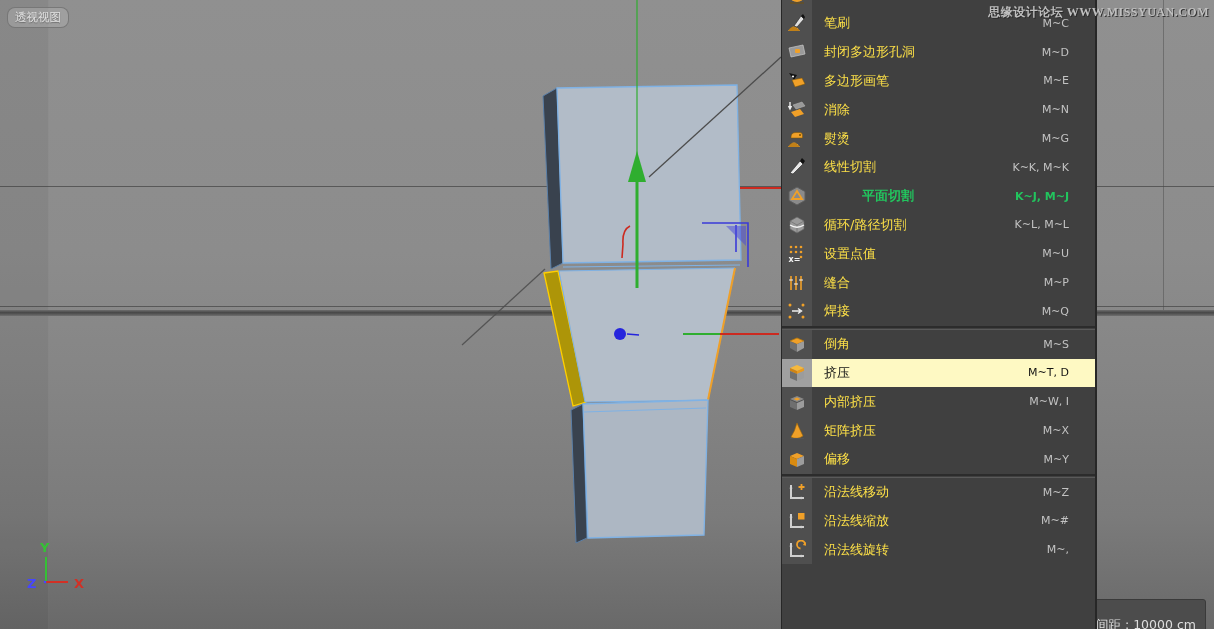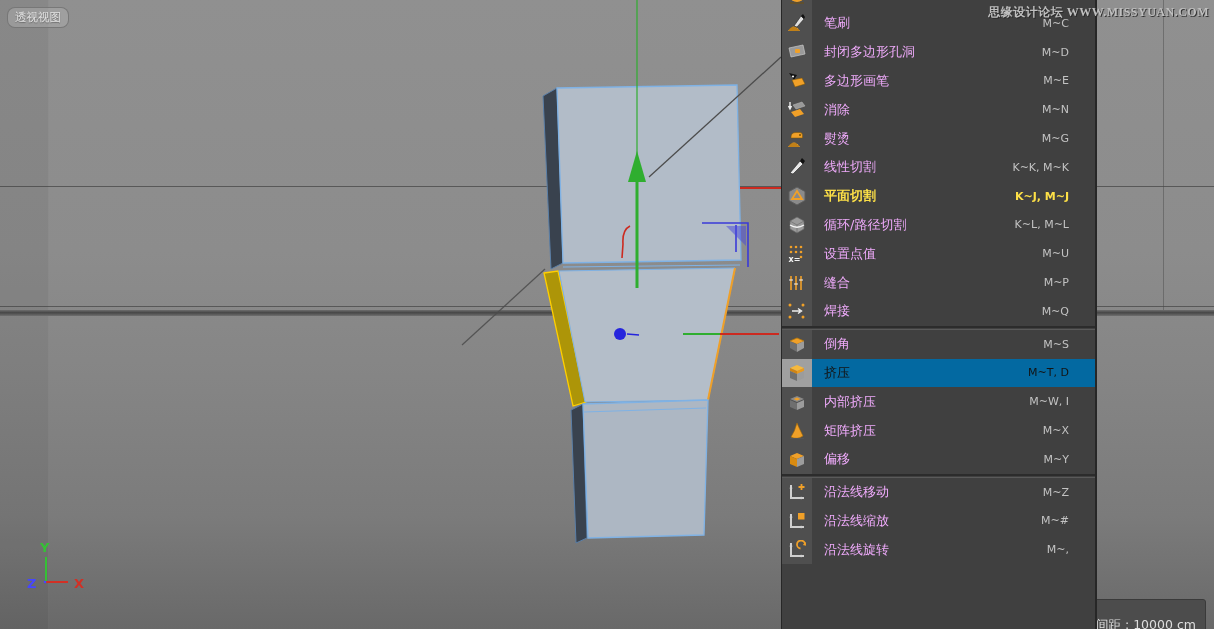--- a/index.html
+++ b/index.html
@@ -45,24 +45,24 @@
     background:#404040;border-left:1px solid #272727;border-right:2px solid #272727;
     overflow:hidden;
   }
   .menu-partial{display:flex;height:9px;overflow:hidden;}
   .menu-partial .icon-cell{height:9px;}
   .menu-row{display:flex;align-items:center;height:28.8px;cursor:default;}
   .icon-cell{
     width:30px;height:28.8px;flex:0 0 30px;background:#4f4f4f;
     display:flex;align-items:center;justify-content:center;
   }
-  .menu-label{flex:1;padding-left:12px;font-size:13px;color:#f0abfc;white-space:nowrap;}
+  .menu-label{flex:1;padding-left:12px;font-size:13px;color:#fde047;white-space:nowrap;}
   .menu-shortcut{padding-right:26px;font-size:11px;color:#c2c2c2;white-space:nowrap;}
-  .menu-row.active .menu-label,.menu-row.active .menu-shortcut{color:#fde047;font-weight:bold;}
-  .menu-row.highlighted{background:#0369a1;}
+  .menu-row.active .menu-label,.menu-row.active .menu-shortcut{color:#22c55e;font-weight:bold;margin-left:38px;}
+  .menu-row.highlighted{background:#fef9c3;}
   .menu-row.highlighted .icon-cell{background:#a0a0a0;}
   .menu-row.highlighted .menu-label,.menu-row.highlighted .menu-shortcut{color:#141414;}
   .menu-separator{height:4px;border-top:2px solid #2c2c2c;border-bottom:1px solid #5a5a5a;}
 </style>
 </head>
 <body>
 
 <div id="stage">
 
   <div class="left-band"></div>

